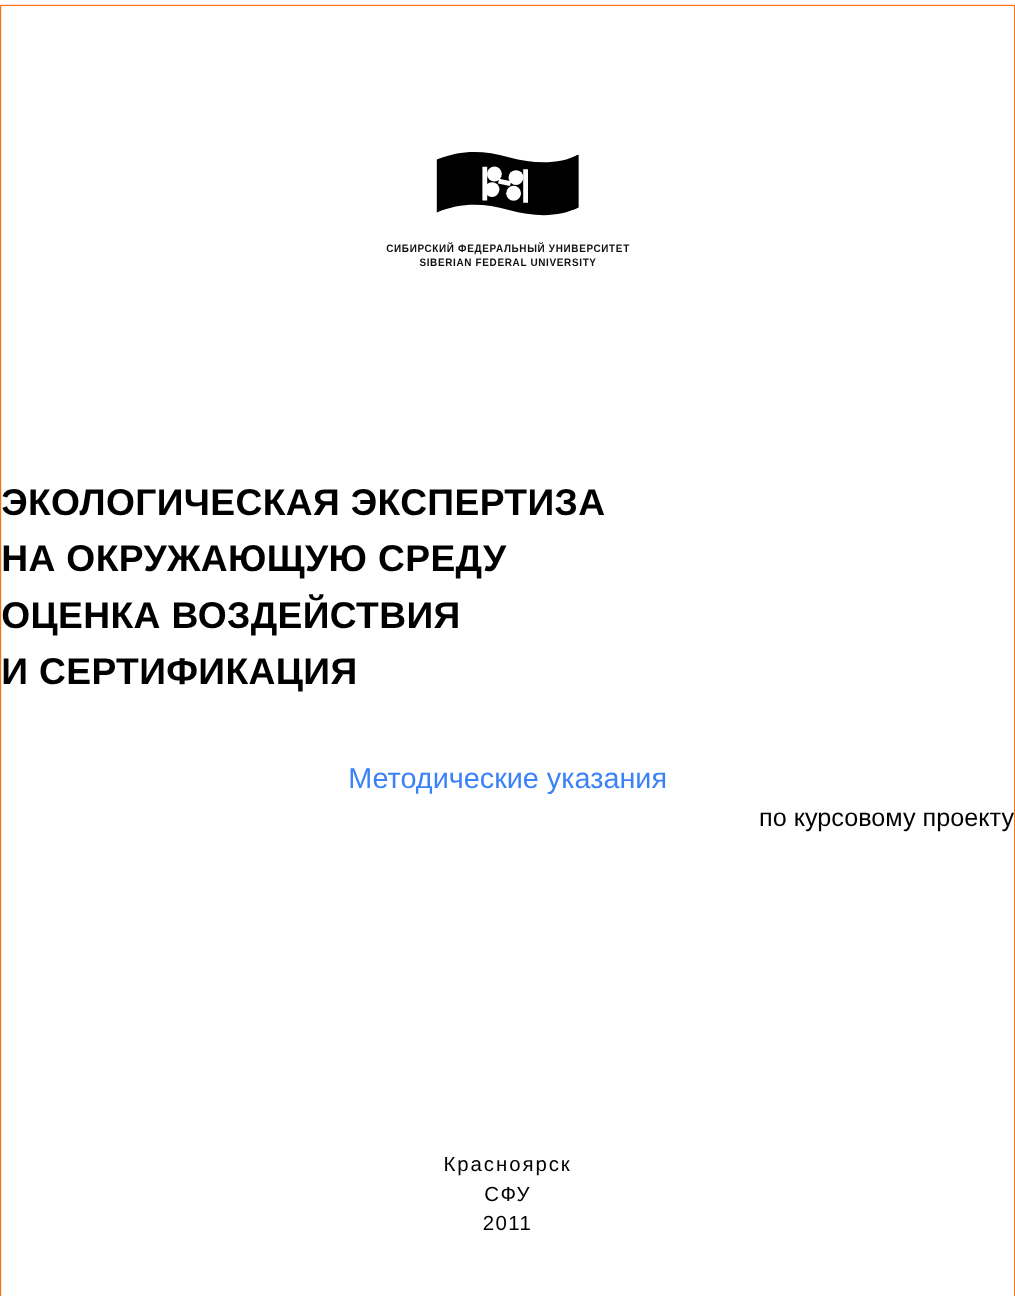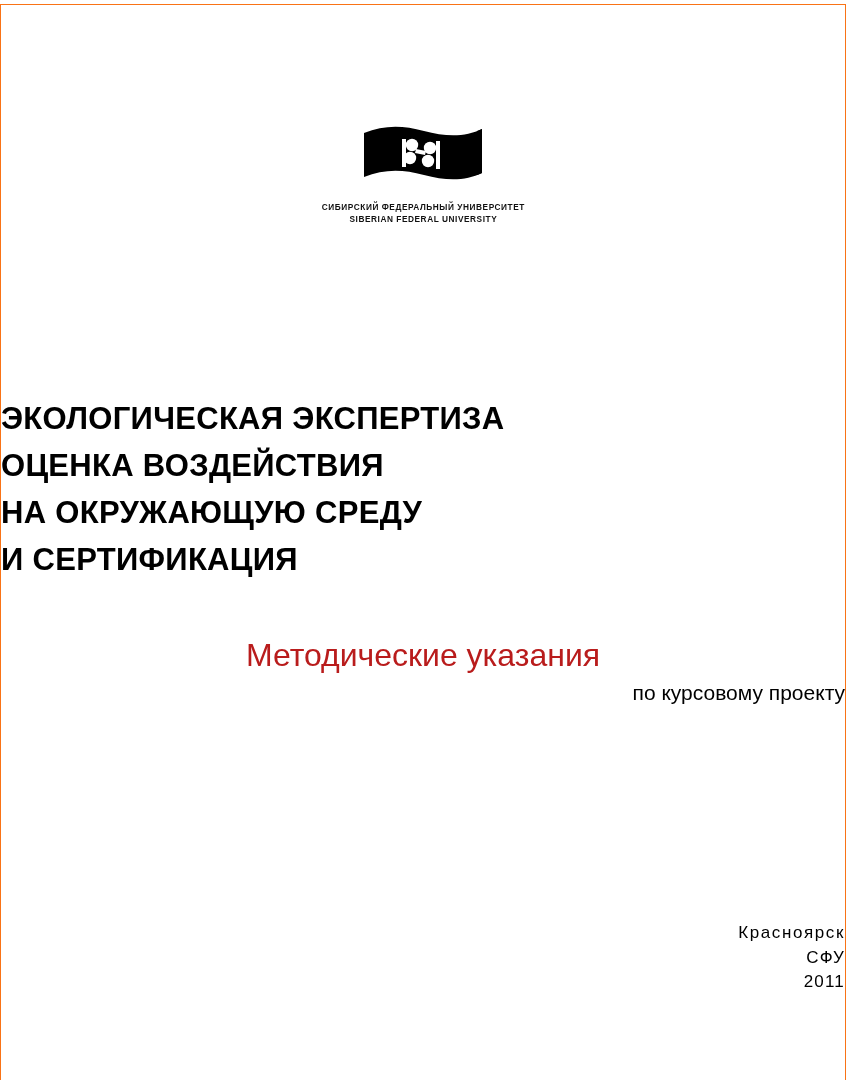--- a/index.html
+++ b/index.html
@@ -72,39 +72,39 @@
   
   .subtitle-block {
     position: absolute;
     top: 628px;
     left: 0;
     width: 100%;
     text-align: center;
   }
   .subtitle-line-1 {
     font-family: "Liberation Sans", sans-serif;
-    font-size: 32px;
+    font-size: 24px;
     line-height: 1.42;
-    color: #b91c1c;
+    color: #3b82f6;
   }
   .subtitle-line-2 {
     font-family: "Liberation Sans", sans-serif;
     font-size: 21px;
     line-height: 1.42;
     color: #000000;
     text-align: right;
   }
 
   
   .imprint-block {
     position: absolute;
-    top: 916px;
+    top: 954px;
     left: 0;
     width: 100%;
-    text-align: right;
+    text-align: center;
   }
   .imprint-city {
     font-family: "Liberation Sans", sans-serif;
     font-size: 17px;
     letter-spacing: 1.6px;
     line-height: 1.45;
   }
   .imprint-pub {
     font-family: Liberation Sans, sans-serif;
     font-size: 17px;
@@ -136,22 +136,22 @@
       <path d="M78 18 L 82 18 L 82 46 L 78 46 Z" fill="#ffffff"></path>
     </svg>
     <div class="logo-caption">
       <div>СИБИРСКИЙ ФЕДЕРАЛЬНЫЙ УНИВЕРСИТЕТ</div>
       <div>SIBERIAN FEDERAL UNIVERSITY</div>
     </div>
   </div>
 
   <div class="title-block">
     <div class="title-line">ЭКОЛОГИЧЕСКАЯ ЭКСПЕРТИЗА</div>
+    <div class="title-line">НА ОКРУЖАЮЩУЮ СРЕДУ</div>
     <div class="title-line">ОЦЕНКА ВОЗДЕЙСТВИЯ</div>
-    <div class="title-line">НА ОКРУЖАЮЩУЮ СРЕДУ</div>
     <div class="title-line">И СЕРТИФИКАЦИЯ</div>
   </div>
 
   <div class="subtitle-block">
     <div class="subtitle-line-1">Методические указания</div>
     <div class="subtitle-line-2">по курсовому проекту</div>
   </div>
 
   <div class="imprint-block">
     <div class="imprint-city">Красноярск</div>

